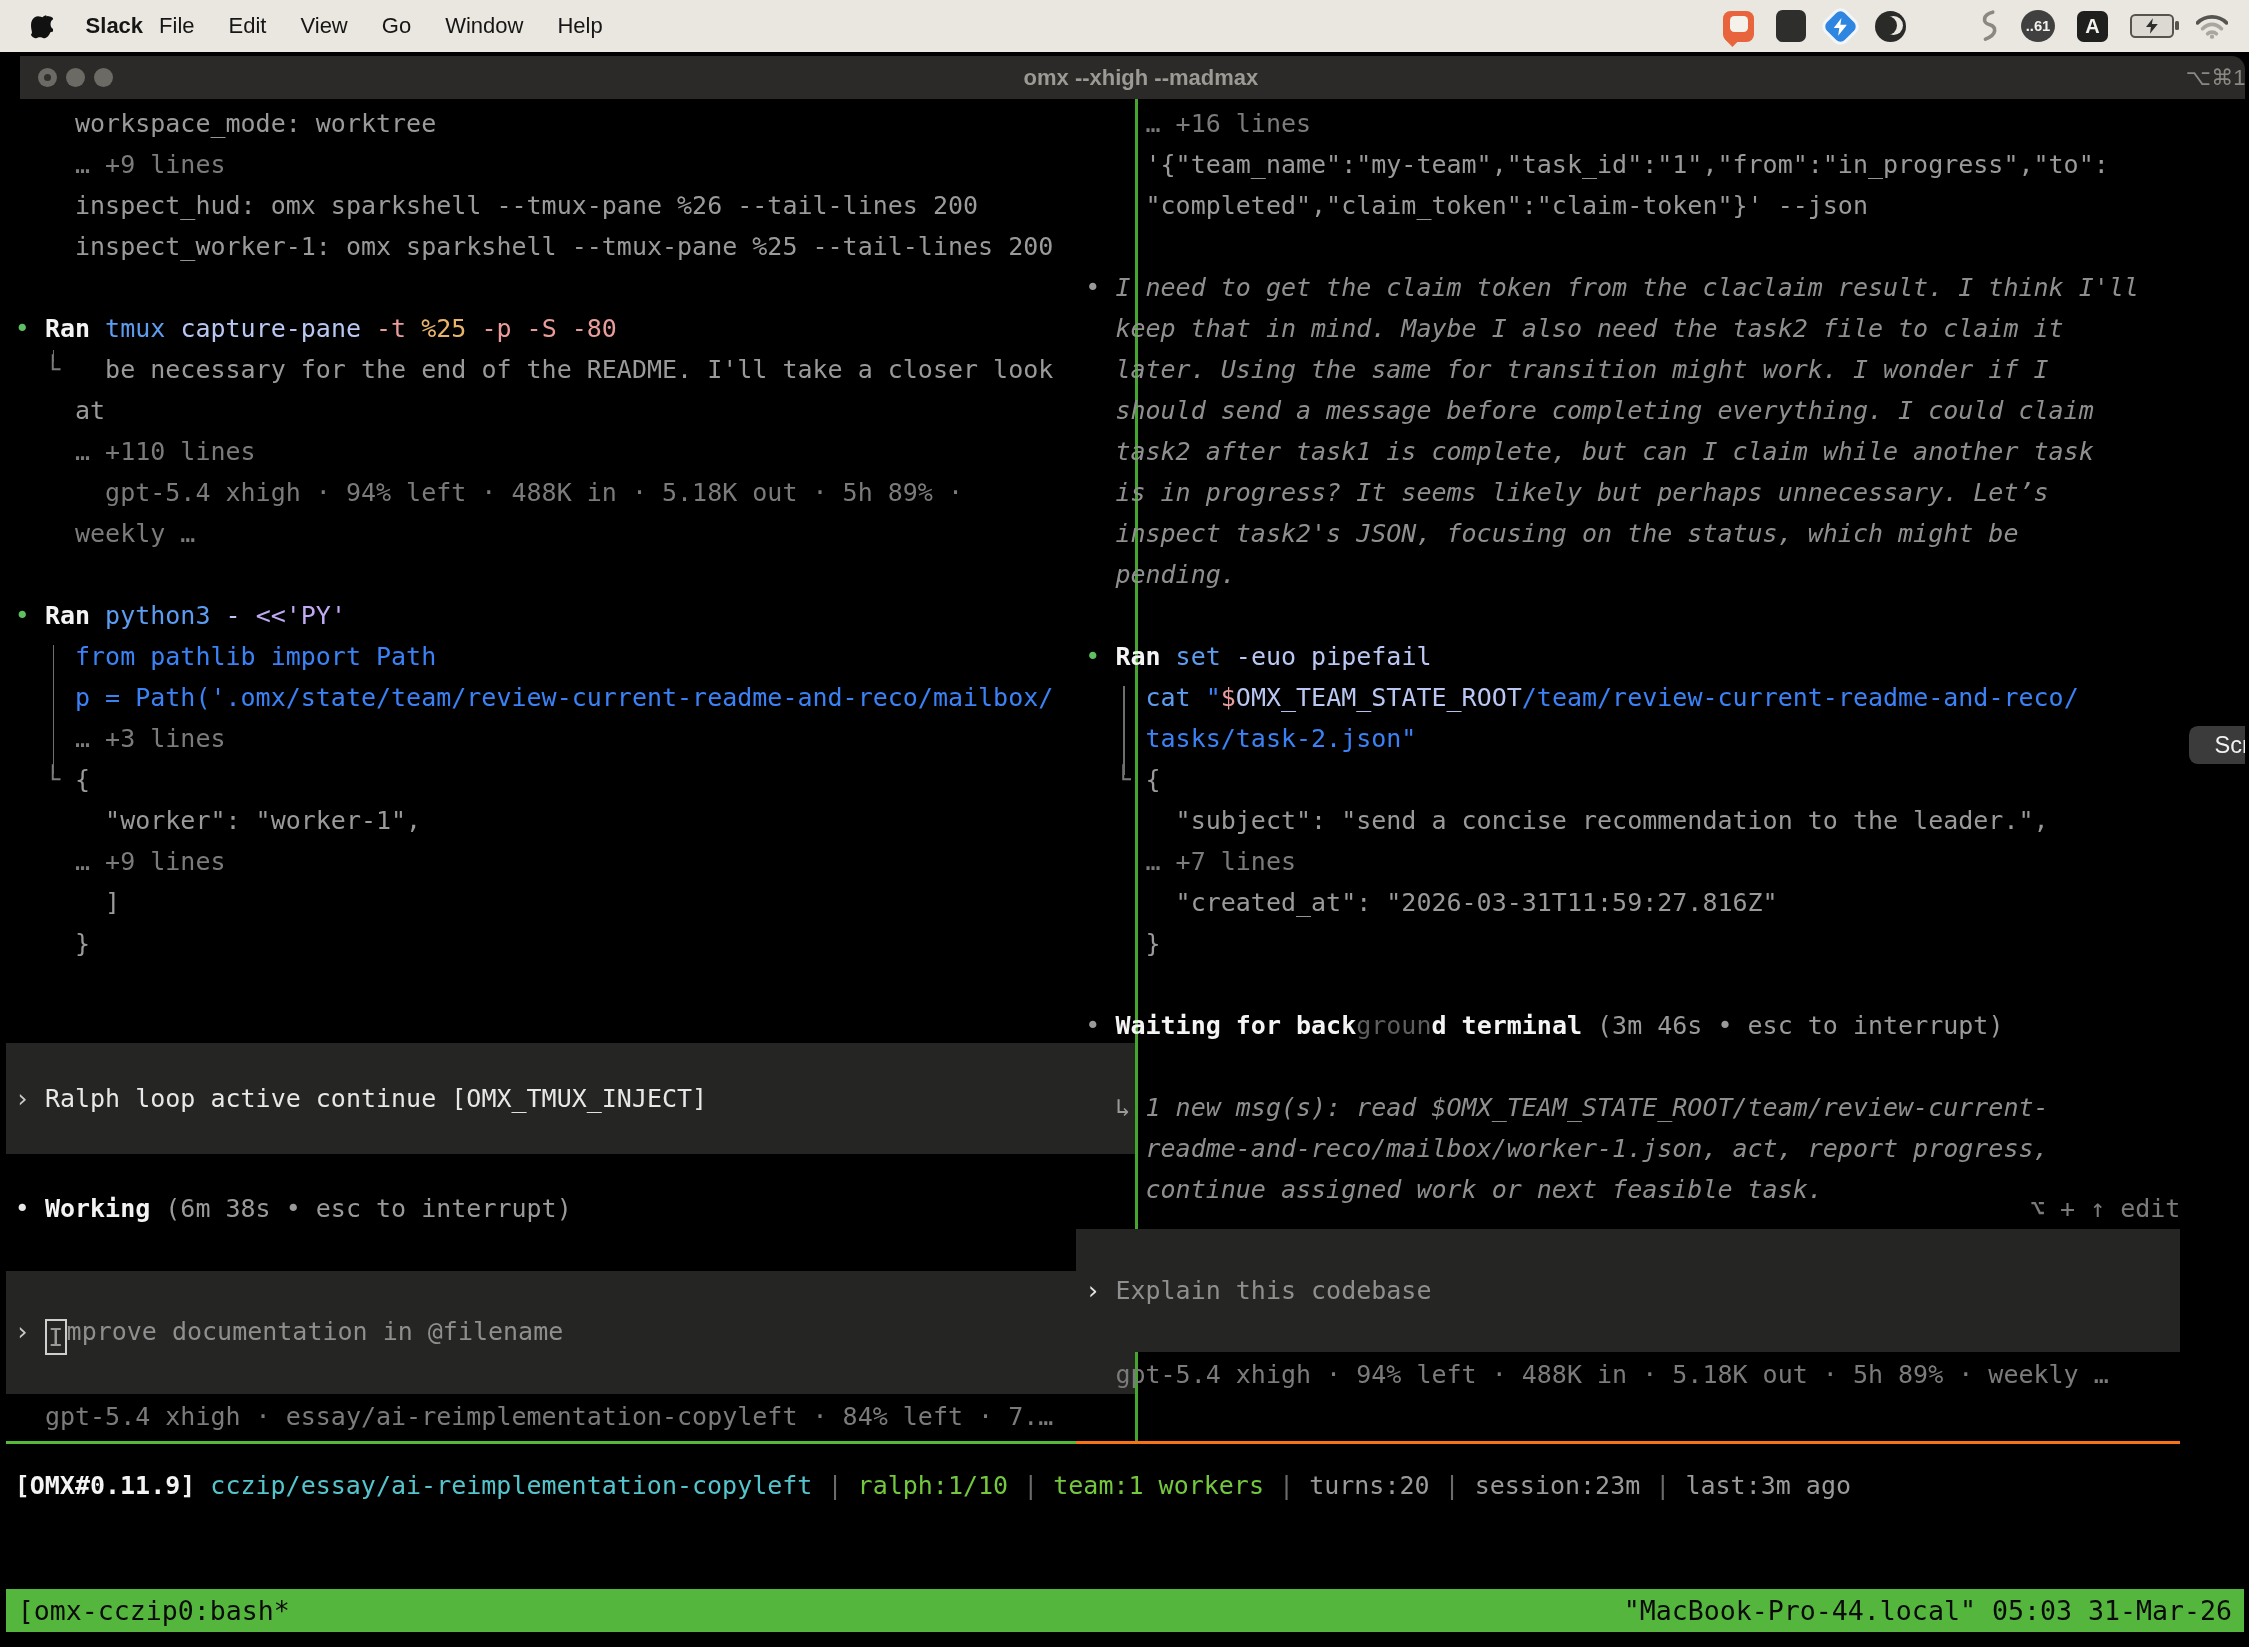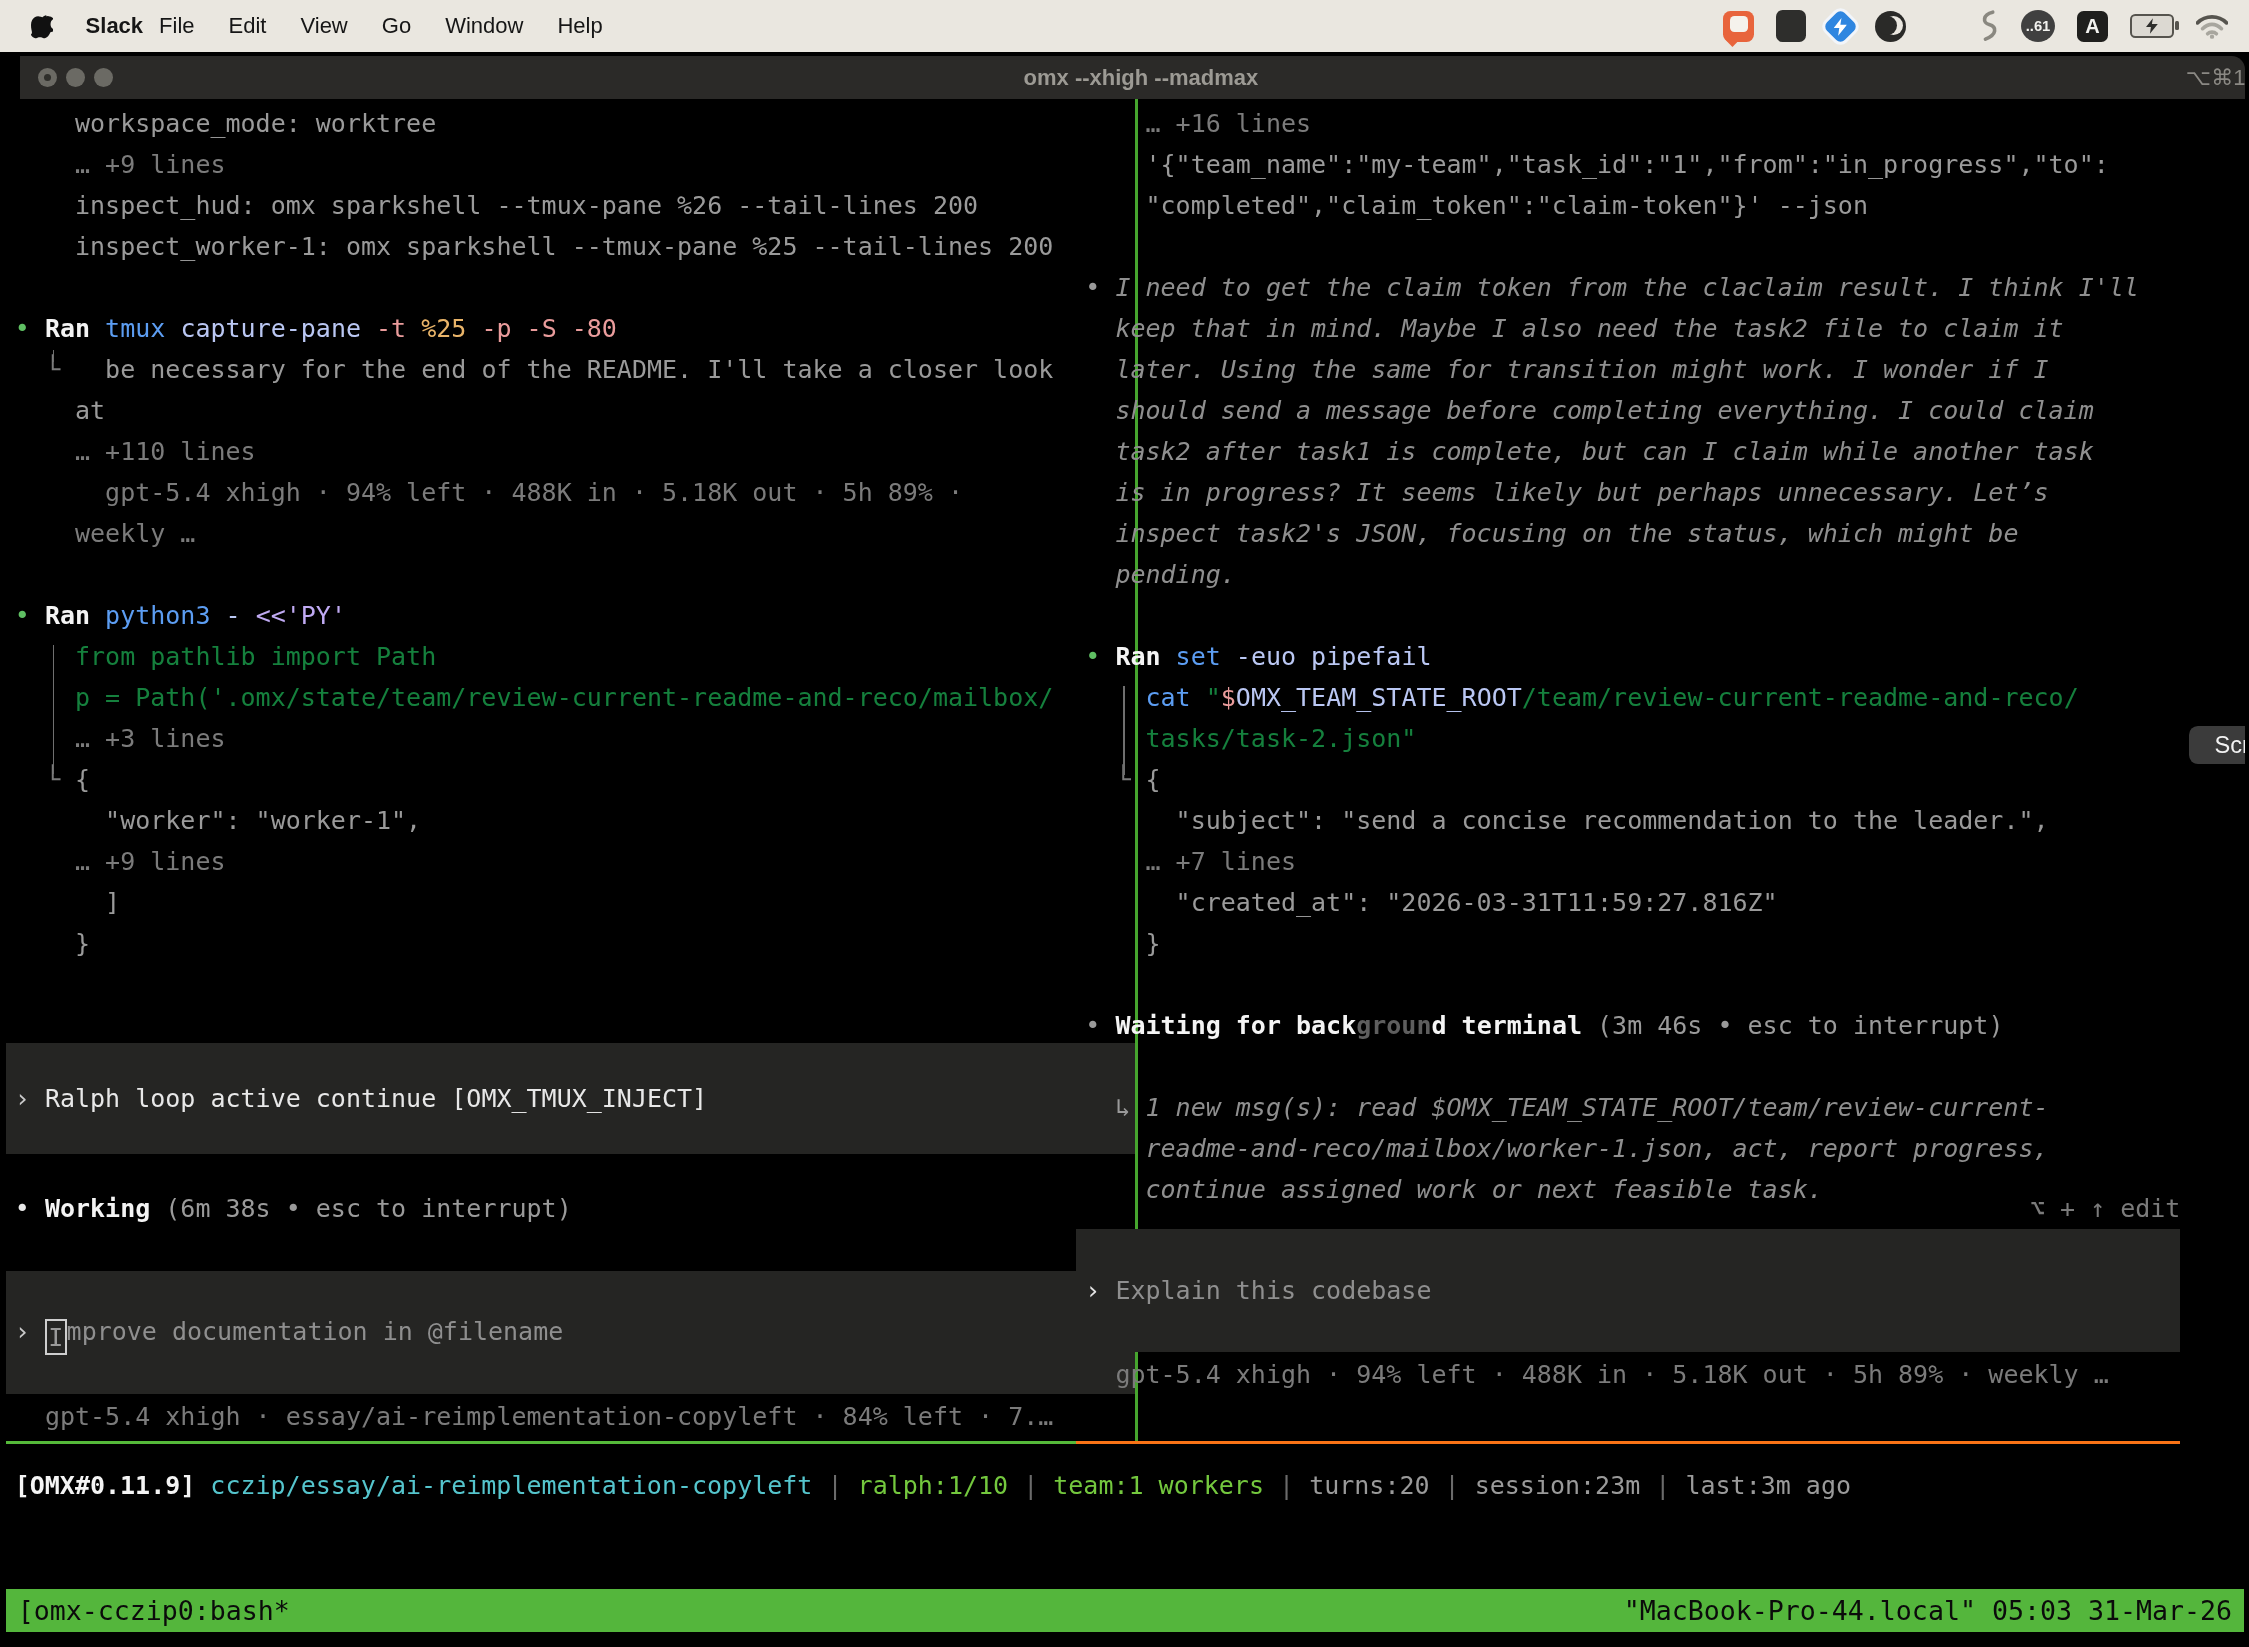--- a/index.html
+++ b/index.html
@@ -49,23 +49,23 @@
   .win-short{position:absolute;right:16px;top:0;height:43px;display:flex;align-items:center;color:#8b8984;font-size:22px;}
 
   .tl{height:41px;white-space:pre;font-family:"DejaVu Sans Mono",monospace;
       font-size:25px;line-height:41px;color:#9a9a9a;}
   .pane{position:absolute;top:43px;height:1345px;box-sizing:border-box;padding:4.4px 0 0 8.9px;
         font-family:"DejaVu Sans Mono",monospace;font-size:26.6px;overflow:hidden;}
   .pane-left{left:1.5px;width:1132px;border-right:3px solid #46a52e;border-bottom:3px solid #55b93a;}
   .pane-right{left:1072px;width:1104px;border-bottom:3px solid #f97316;}
 
   .c-g{color:#9a9a9a}.c-d{color:#7b7b7b}.c-w{color:#e8e8e8}
-  .c-wb{color:#f4f4f4;font-weight:bold}.c-db{color:#5e5e5e;font-weight:bold}
+  .c-wb{color:#f4f4f4;font-weight:bold}.c-db{color:#5e5e5e;font-weight:normal}
   .c-bg{color:#5fbf63}.c-bl{color:#5c9df2}.c-pe{color:#bac7f3}.c-ro{color:#ea9c9c}
-  .c-or{color:#e9b469}.c-gr{color:#15803d}.c-vi{color:#c0aaf3}
+  .c-or{color:#e9b469}.c-gr{color:#3b82f6}.c-vi{color:#c0aaf3}
   .c-it{color:#8f8f8f;font-style:italic}
   .c-cy{color:#55c5cd}.c-sg{color:#74c83e}.c-sep{color:#6b6b6b}
 
   .vline{position:absolute;width:1.5px;background:#6f6f6f;}
   .band{background:#252523;margin-left:-8.9px;padding-left:8.9px;display:flex;align-items:center;}
   .band .tl{height:auto;line-height:41px;}
   .band1{height:111px;margin-top:79px;}
   .working-row{margin-top:34px;}
   .band-input-left{height:123px;margin-top:42px;}
   .band-input-right{height:123px;margin-top:0;}

